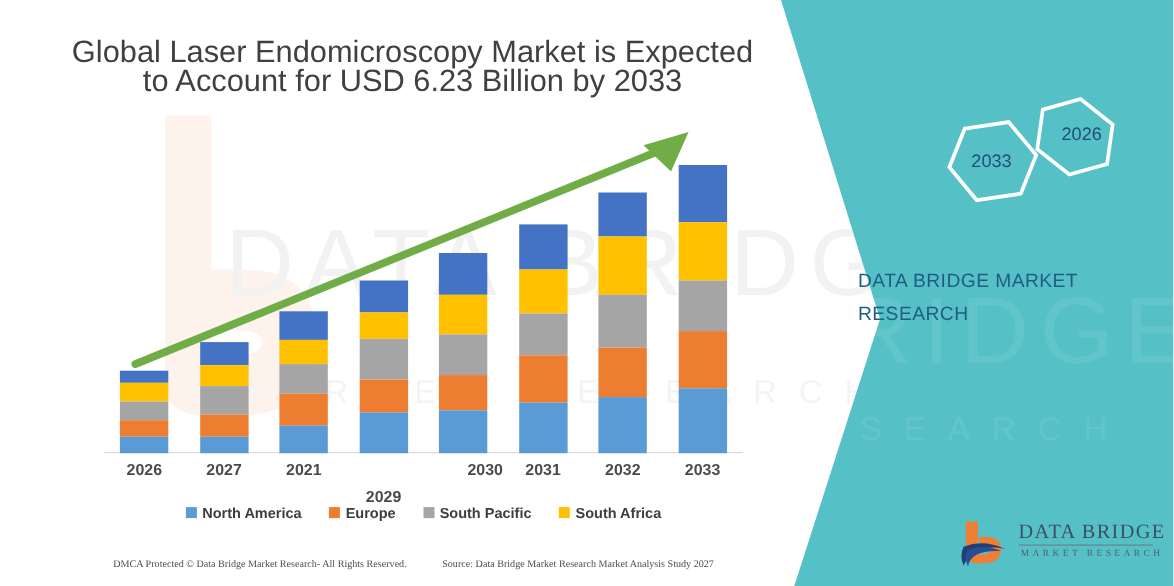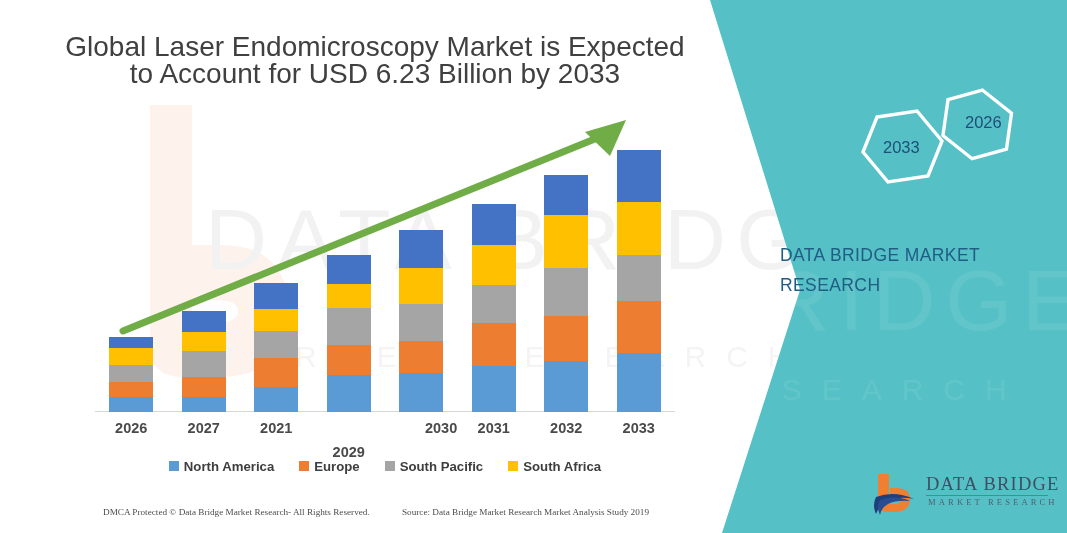--- a/index.html
+++ b/index.html
@@ -380,21 +380,21 @@
           <span>South Pacific</span>
         </div>
         <div class="legend-item">
           <span class="legend-swatch" style="background: rgb(255, 192, 0);"></span>
           <span>South Africa</span>
         </div>
       </div>
 
     <div id="footer">
       <div id="dmca">DMCA Protected © Data Bridge Market Research- All Rights Reserved.</div>
-      <div id="source">Source: Data Bridge Market Research  Market Analysis Study 2019</div>
+      <div id="source">Source: Data Bridge Market Research  Market Analysis Study 2027</div>
     </div>
   </div>
 
   <div id="right-content">
 
 
     <div id="hexes">
       <svg width="220" height="120" viewBox="0 0 220 120">
 
         <polygon points="118,13 151,5 178,28 172,62 139,70 112,47" fill="none" stroke="#ffffff" stroke-width="3.2" transform="translate(0,0) scale(1.05) rotate(-2 145 38)"></polygon>

